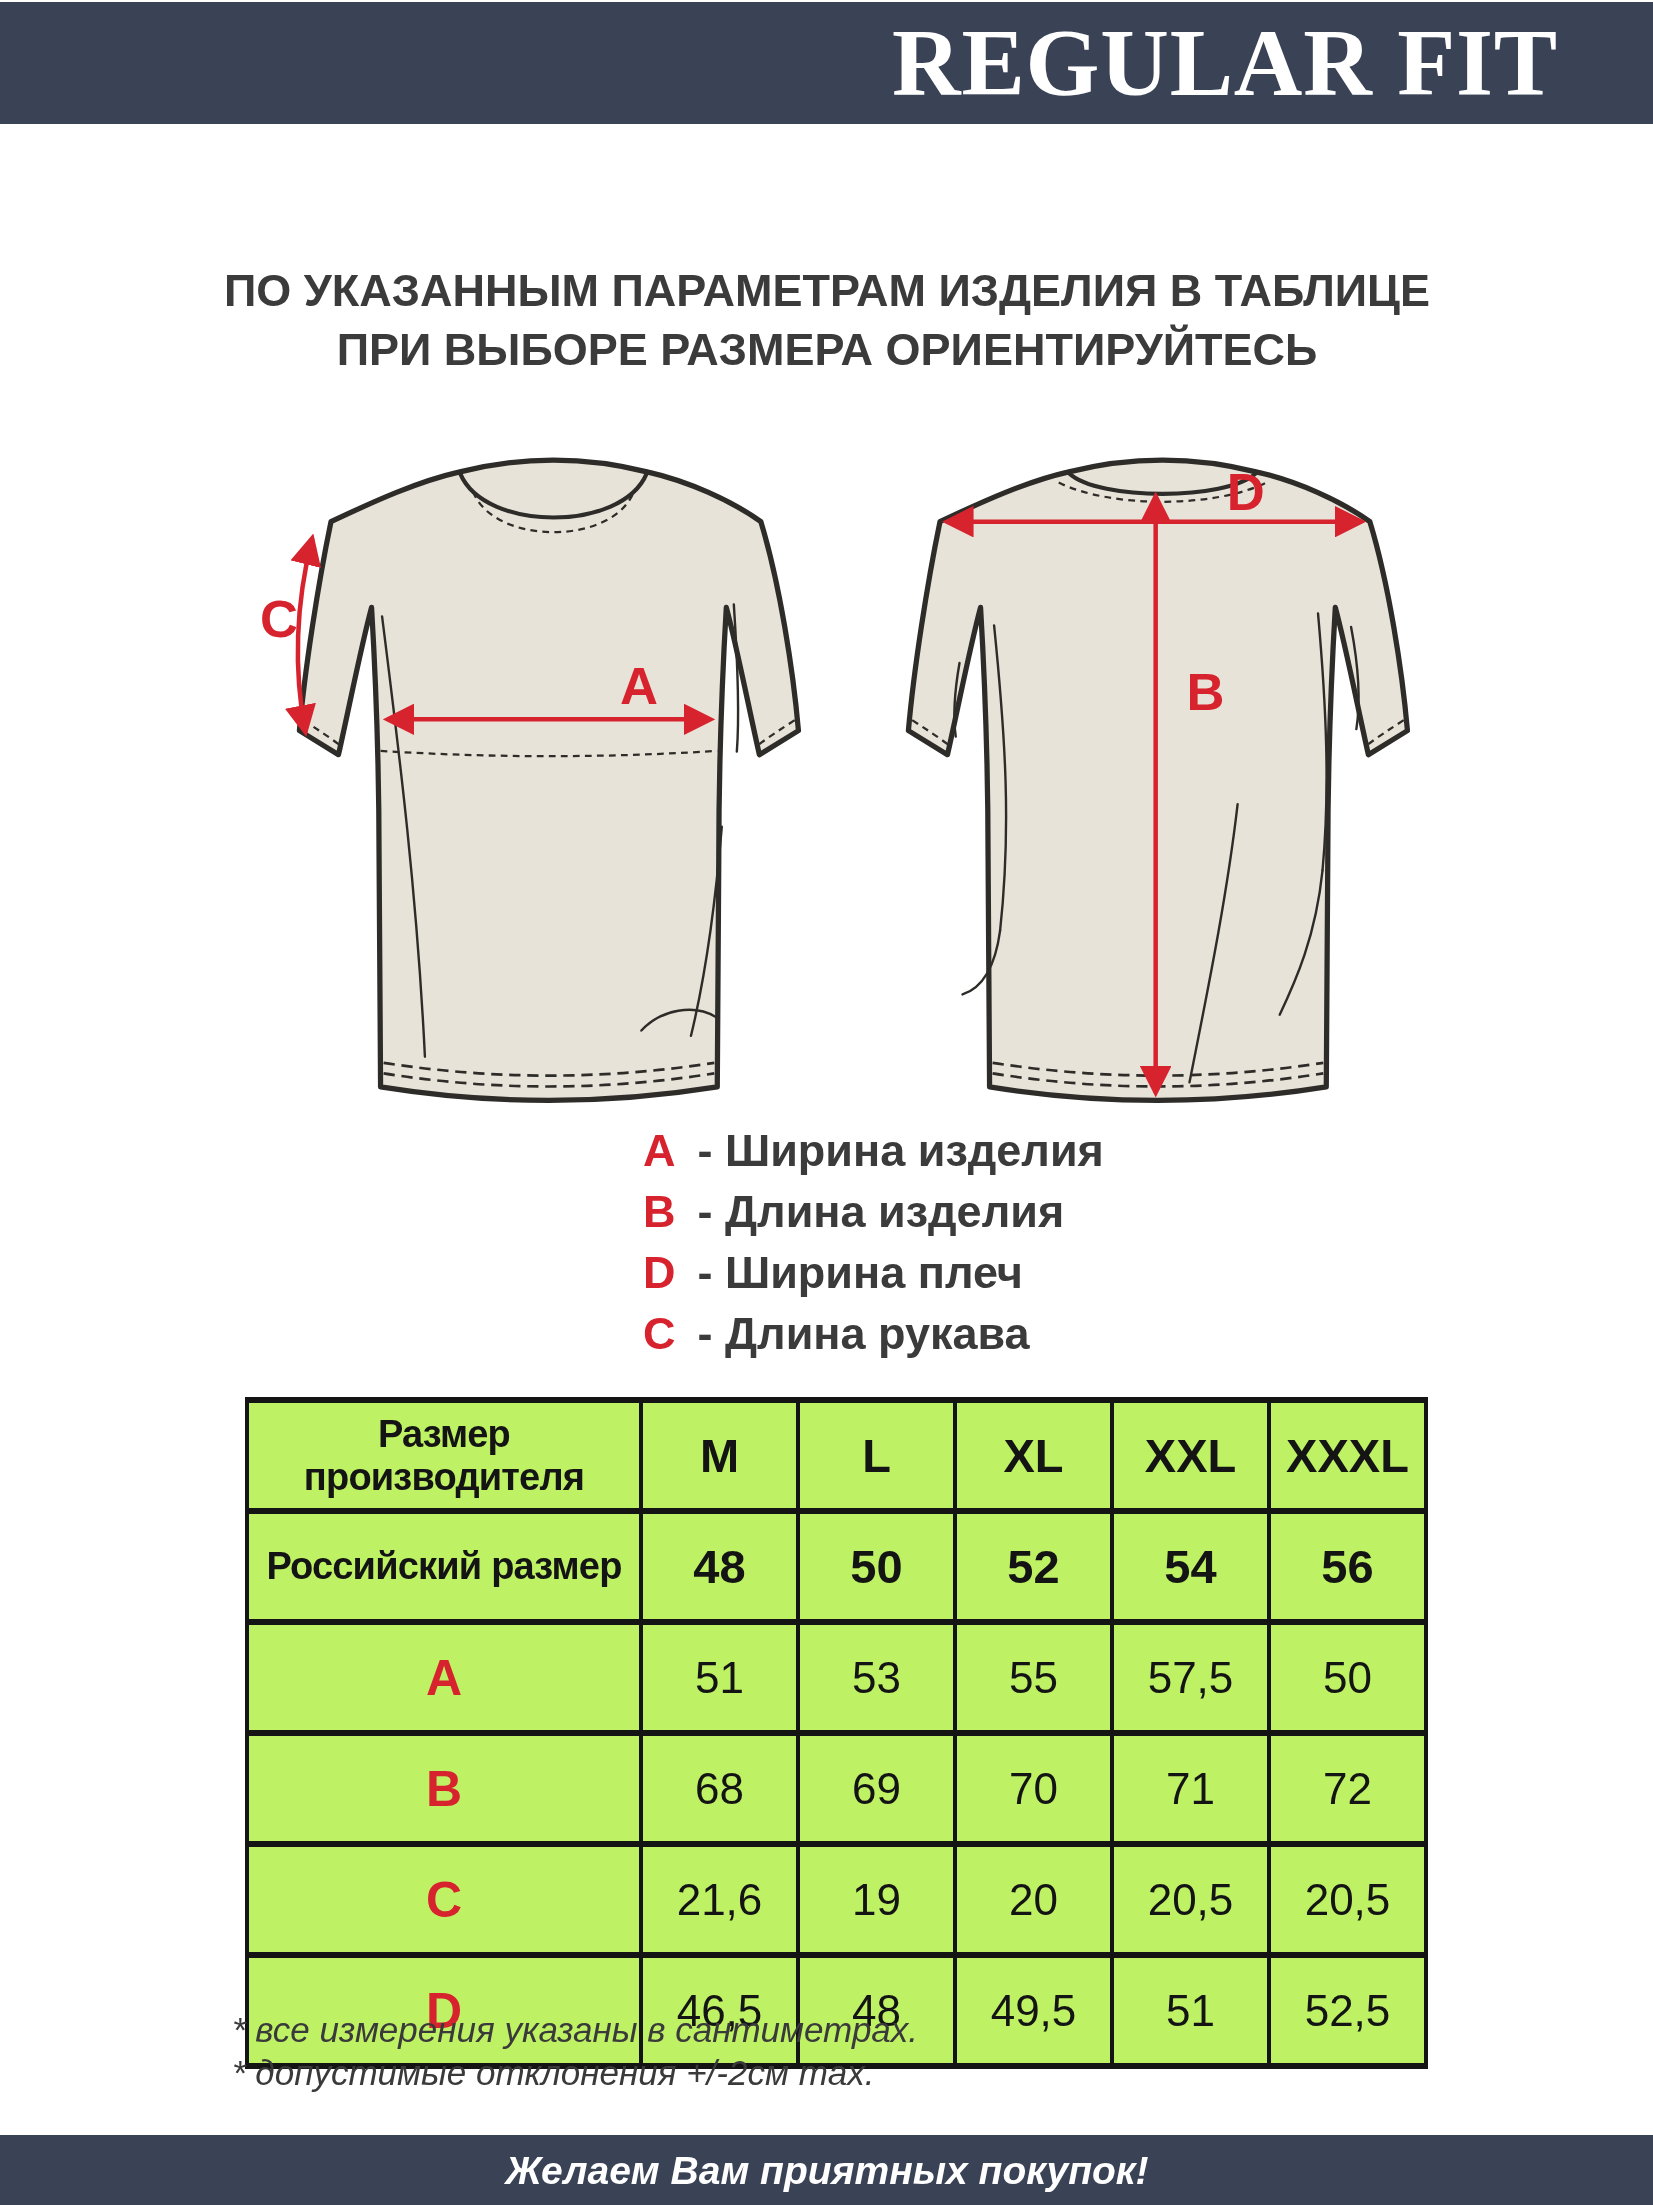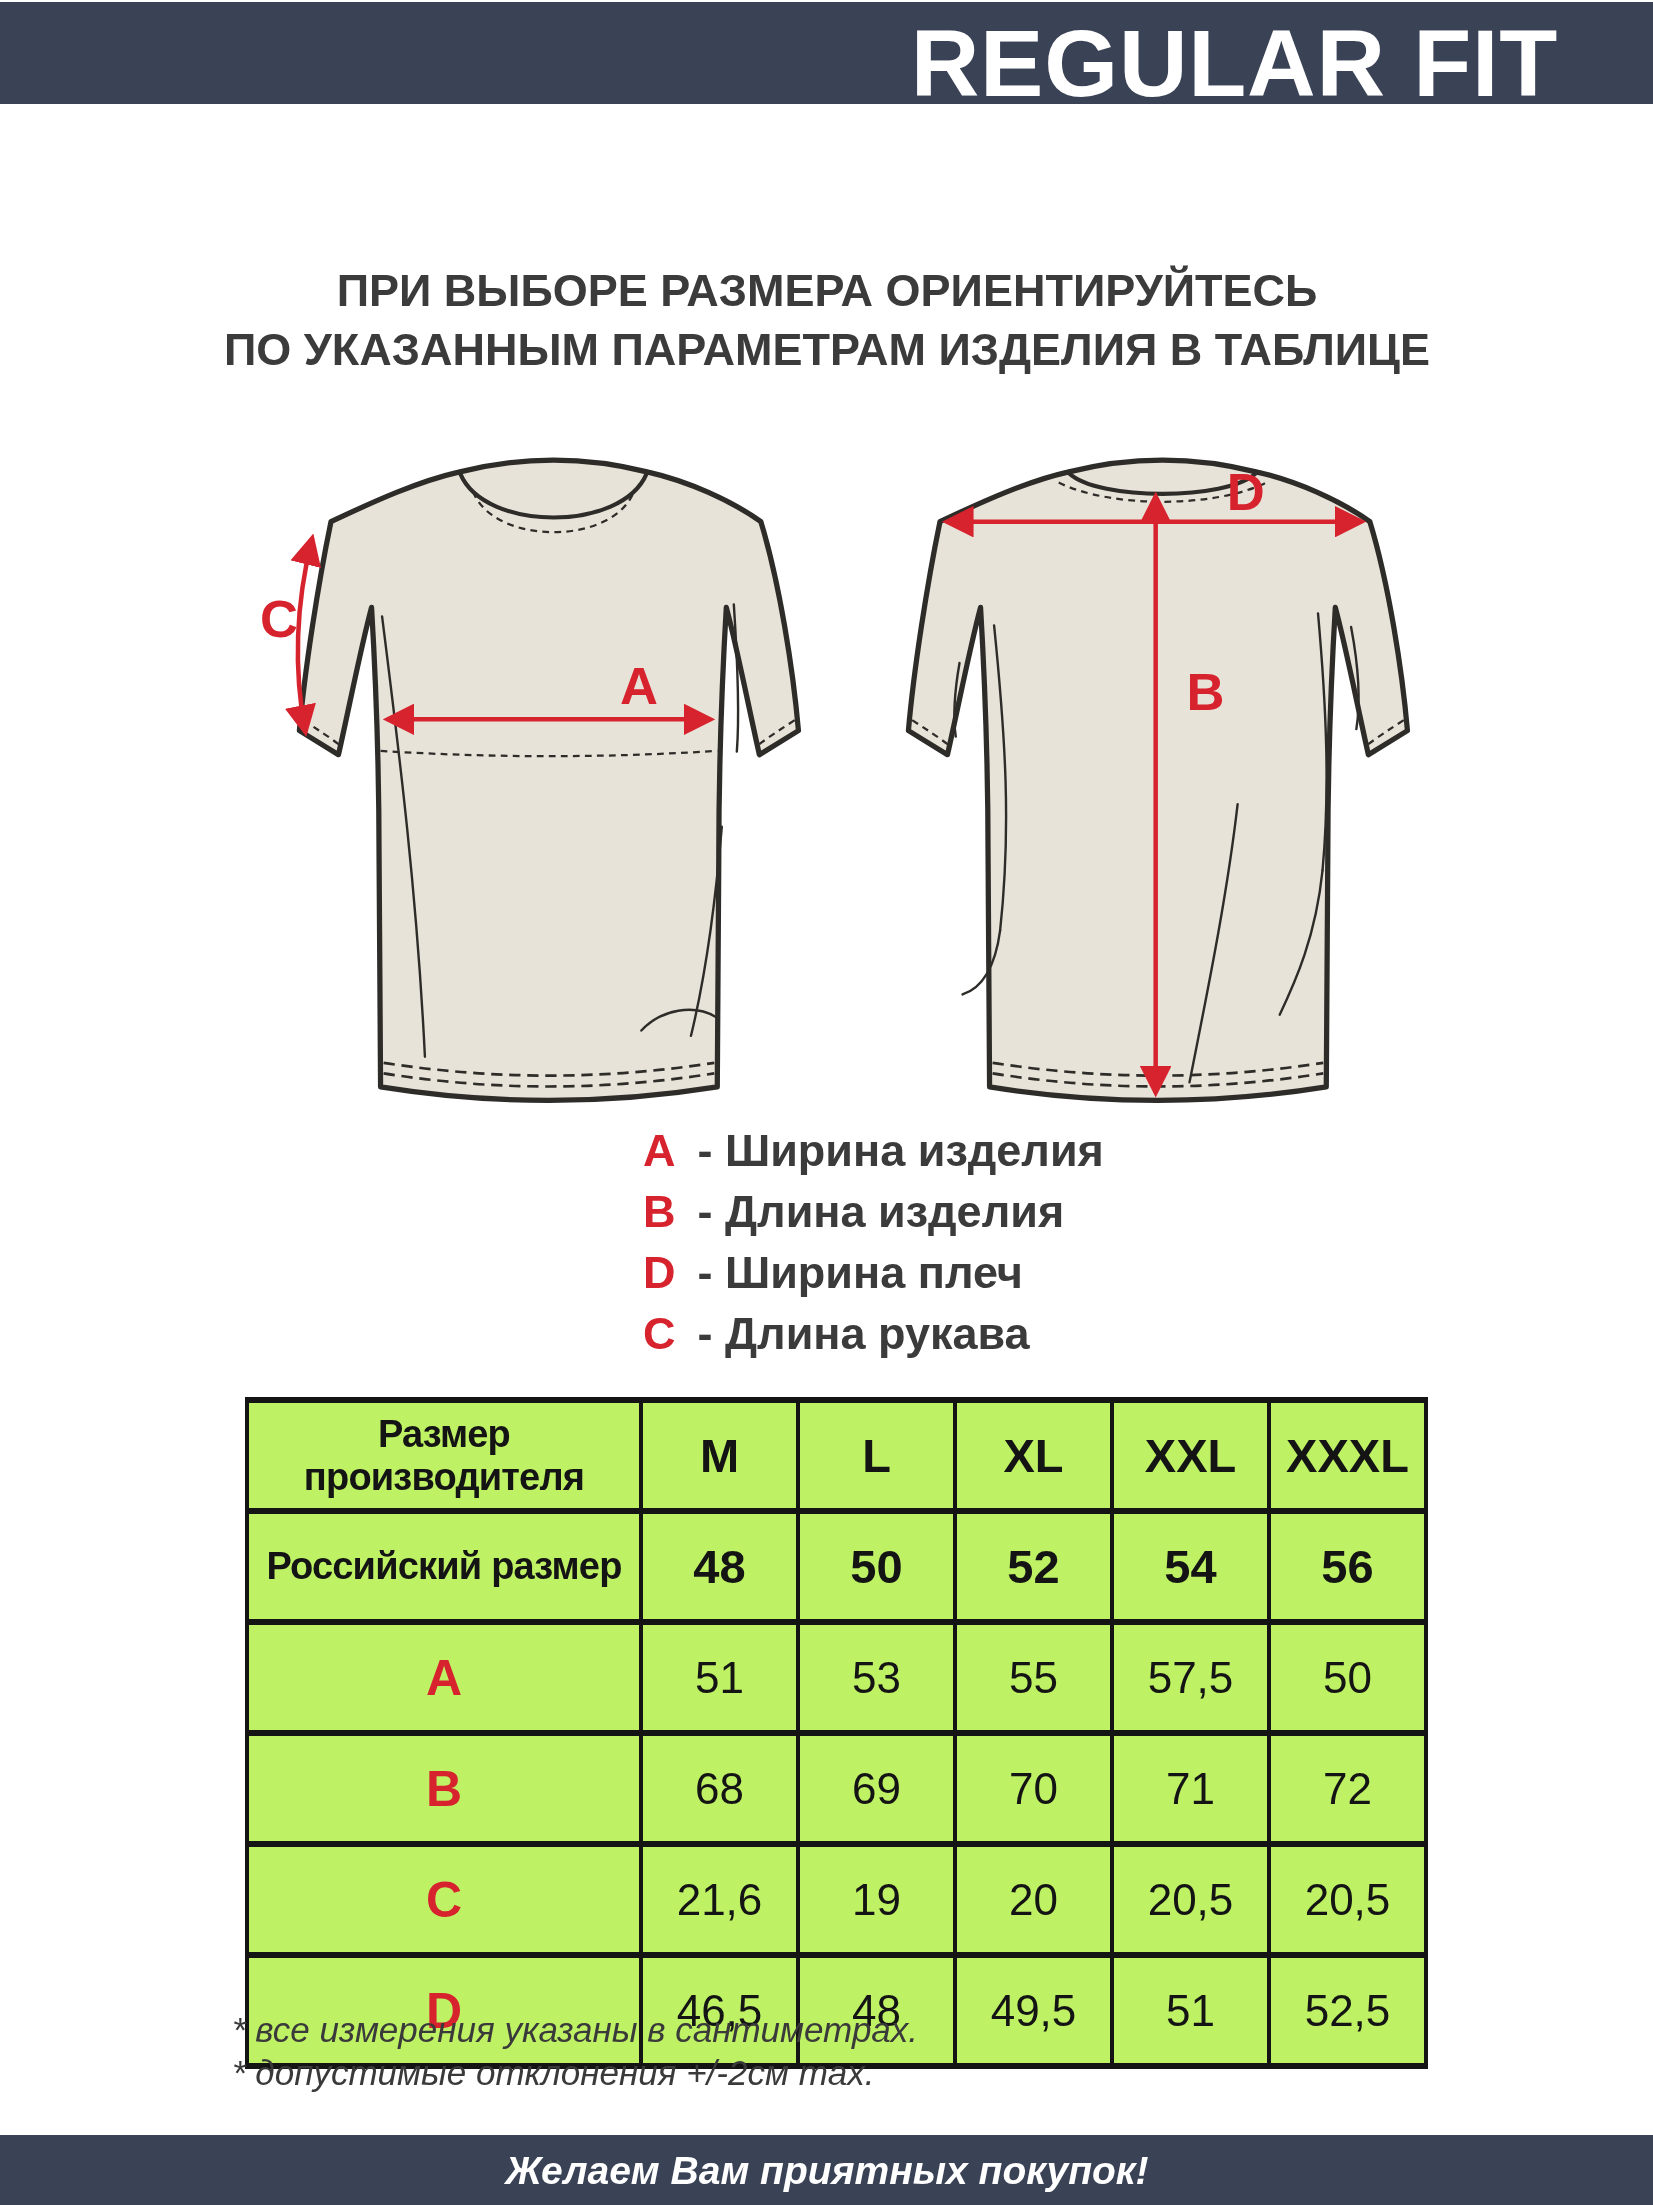--- a/index.html
+++ b/index.html
@@ -9,21 +9,21 @@
     --outline:#2e2c29;
     --ink:#141414;
     --txt:#3b3b3b;
   }
   html,body{margin:0;padding:0;background:#fff;}
   .page{
     position:relative;width:1654px;height:2205px;background:#ffffff;
     font-family:"Liberation Sans",sans-serif;overflow:hidden;
   }
   
-  .topbar{position:absolute;left:0;top:1.5px;right:0;height:102px;background:var(--navy);}
+  .topbar{position:absolute;left:0;top:1.5px;right:0;height:122px;background:var(--navy);font-family:Liberation Serif, serif;}
   .topbar .title{
     position:absolute;right:96px;top:0;height:122px;line-height:123px;
     font-weight:bold;font-size:95px;color:#ffffff;letter-spacing:0.8px;white-space:nowrap;
   }
   
   .intro{
     position:absolute;left:0;top:261px;width:100%;text-align:center;
     font-weight:bold;font-size:45px;line-height:59px;color:var(--txt);letter-spacing:0;
   }
   
@@ -70,22 +70,22 @@
 </head>
 <body>
 
 <div class="page">
 
   <div class="topbar">
     <div class="title">REGULAR FIT</div>
   </div>
 
   <div class="intro">
+    <div>ПО УКАЗАННЫМ ПАРАМЕТРАМ ИЗДЕЛИЯ В ТАБЛИЦЕ</div>
     <div>ПРИ ВЫБОРЕ РАЗМЕРА ОРИЕНТИРУЙТЕСЬ</div>
-    <div>ПО УКАЗАННЫМ ПАРАМЕТРАМ ИЗДЕЛИЯ В ТАБЛИЦЕ</div>
   </div>
 
   <svg class="shirt front" viewBox="0 0 950 950">
     <defs>
       <marker id="arrF" viewBox="0 0 10 10" refX="8.5" refY="5" markerWidth="7" markerHeight="7" orient="auto-start-reverse">
         <path class="mk" d="M0 0 L10 5 L0 10 Z"></path>
       </marker>
     </defs>
     <path class="tee" d="M141 114 C200 86 258 60 311 48 Q437 16 563 48 C616 60 674 86 713 114
          C738 196 756 312 763 392 L711 424 C697 362 681 280 667 228

